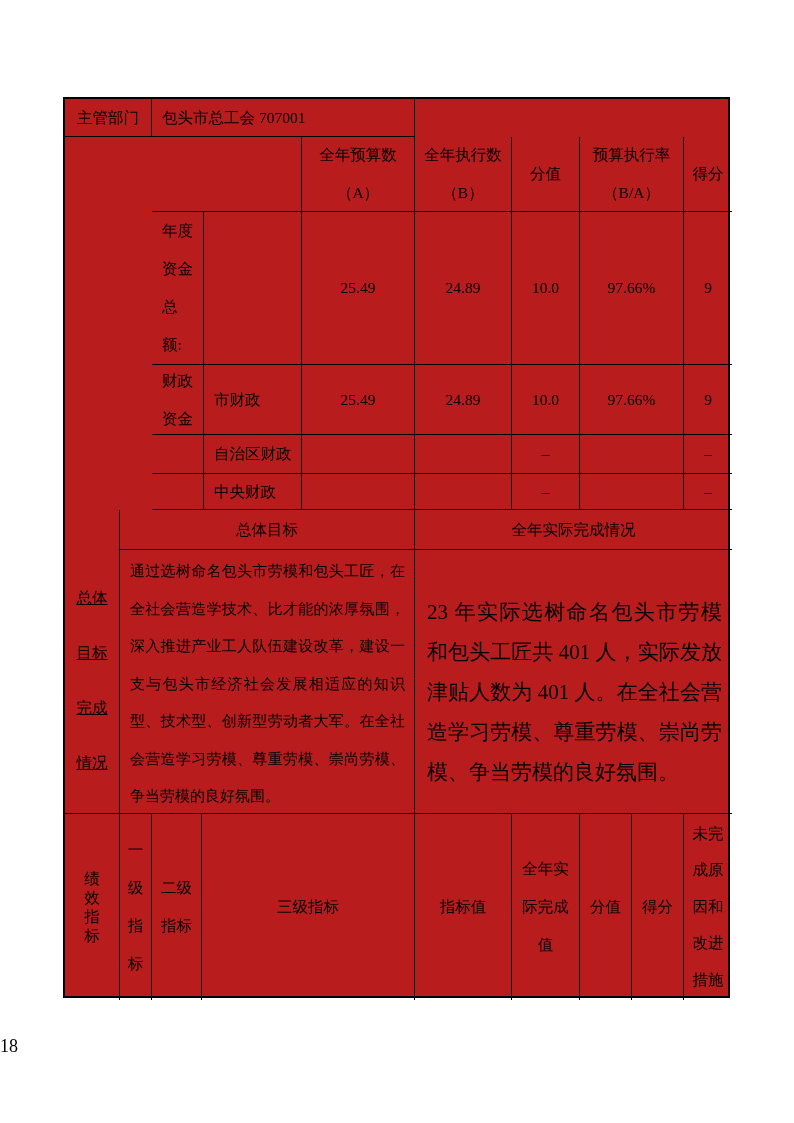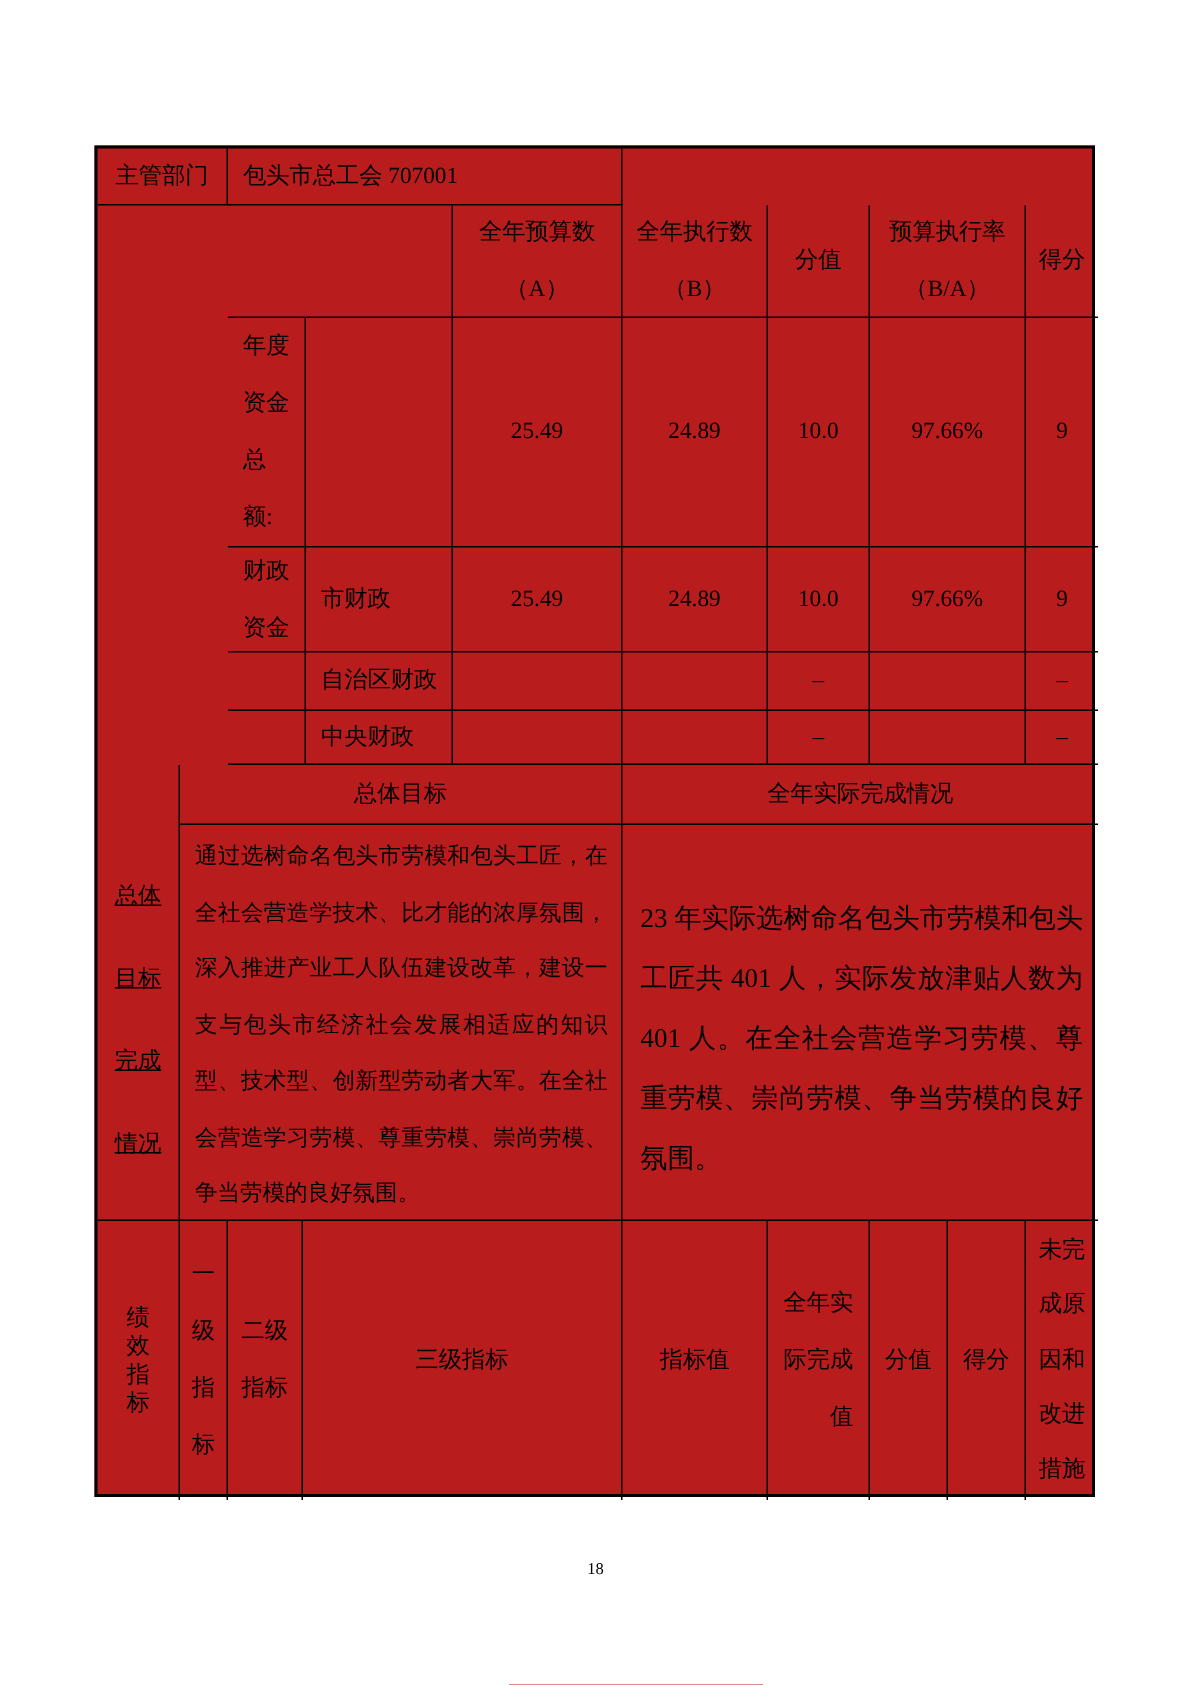--- a/index.html
+++ b/index.html
@@ -14,35 +14,35 @@
   }
   .cell{
     position:absolute;box-sizing:border-box;
     border-right:1px solid #000;border-bottom:1px solid #000;
     display:flex;align-items:center;justify-content:center;
     text-align:center;font-size:15.5px;line-height:38px;
     white-space:pre-line;overflow:visible;
   }
   .left{justify-content:flex-start;text-align:left;padding-left:10px;}
   .noR{border-right:none;}
-  .noB{border-bottom:none;text-align:right;}
+  .noB{border-bottom:none;}
   .vlab{line-height:19px;}            
   .lh36{line-height:36.5px;}          
   .overall-label{line-height:55px;padding-top:36px;text-decoration:underline;}
   .para{
     display:block;text-align:justify;text-justify:inter-ideograph;
     font-size:15px;line-height:37.5px;padding:3px 9px 0 10px;
   }
   .paraC{
     display:block;text-align:justify;text-justify:inter-ideograph;
-    font-size:18px;line-height:40px;padding:42px 10px 0 12px;
+    font-size:21px;line-height:40px;padding:42px 10px 0 12px;
   }
   .page-number{
-    position:absolute;left:0;right:0;top:1039px;text-align:center;
-    font-size:11px;line-height:14px;
+    position:absolute;left:0;right:0;top:1039px;text-align:left;
+    font-size:18px;line-height:14px;
   }
 </style>
 </head>
 <body>
 
 <div class="doc-table">
 
   <div class="cell" style="left:0;top:0;width:87px;height:38px">主管部门</div>
   <div class="cell left" style="left:87px;top:0;width:263px;height:38px">包头市总工会 707001</div>
 

